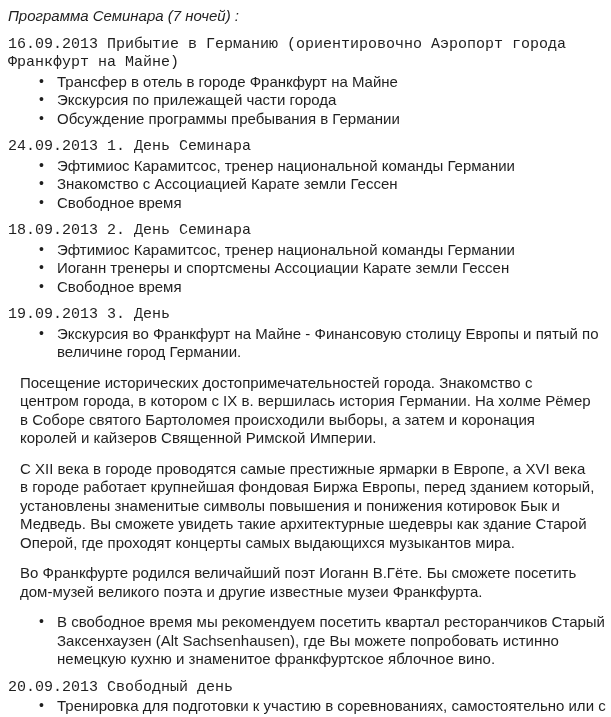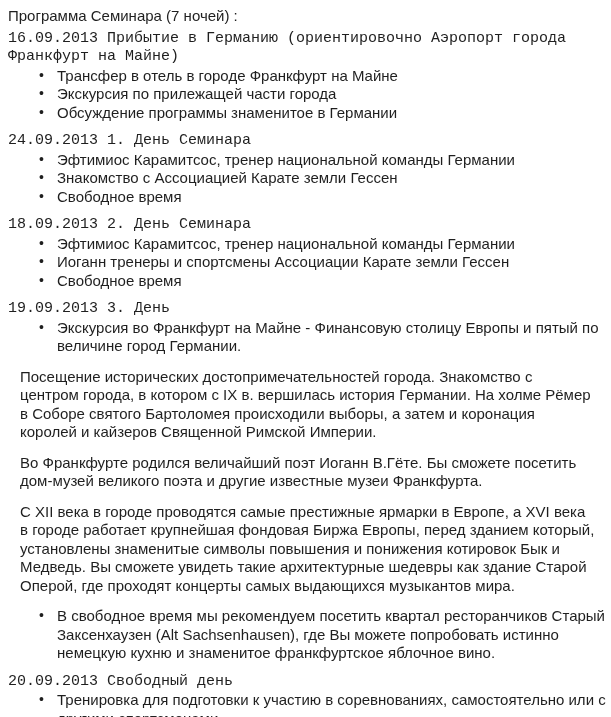--- a/index.html
+++ b/index.html
@@ -14,21 +14,22 @@
     color: #1f1f1f;
     font-family: "Liberation Sans", sans-serif;
     font-size: 15px;
     line-height: 18.5px;
   }
   .doc {
     padding: 7px 4px 0 8px;
     width: 599px;
   }
   .doc-title {
-    margin: 0 0 4px 0;
+    margin: 0 0 10px 0;
+    font-style: italic;
   }
   .section {
     margin: 0 0 10px 0;
   }
   .section:last-child {
     margin-bottom: 0;
   }
   .section-heading {
     margin: 0;
     font-family: Liberation Mono, monospace;
@@ -57,21 +58,21 @@
 <body>
 
 <div class="doc">
   <div class="doc-title">Программа Семинара (7 ночей) :</div>
   <div id="doc-sections">
       <div class="section">
         <div class="section-heading">16.09.2013 Прибытие в Германию (ориентировочно Аэропорт города Франкфурт на Майне)</div>
         <ul class="bullets">
           <li><span class="marker">•</span><span>Трансфер в отель в городе Франкфурт на Майне</span></li>
           <li><span class="marker">•</span><span>Экскурсия по прилежащей части города</span></li>
-          <li><span class="marker">•</span><span>Обсуждение программы знаменитое в Германии</span></li>
+          <li><span class="marker">•</span><span>Обсуждение программы пребывания в Германии</span></li>
         </ul>
       </div>
       <div class="section">
         <div class="section-heading">24.09.2013 1. День Семинара</div>
         <ul class="bullets">
           <li><span class="marker">•</span><span>Эфтимиос Карамитсос, тренер национальной команды Германии</span></li>
           <li><span class="marker">•</span><span>Знакомство с Ассоциацией Карате земли Гессен</span></li>
           <li><span class="marker">•</span><span>Свободное время</span></li>
         </ul>
       </div>
@@ -84,22 +85,22 @@
         </ul>
       </div>
       <div class="section">
         <div class="section-heading">19.09.2013 3. День</div>
         <ul class="bullets">
           <li><span class="marker">•</span><span>Экскурсия во Франкфурт на Майне - Финансовую столицу Европы и пятый по величине город Германии.</span></li>
         </ul>
       </div>
       <div class="section">
         <div class="para">Посещение исторических достопримечательностей города. Знакомство с центром города, в котором с IX в. вершилась история Германии. На холме Рёмер в Соборе святого Бартоломея происходили выборы, а затем и коронация королей и кайзеров Священной Римской Империи.</div>
+        <div class="para">С XII века в городе проводятся самые престижные ярмарки в Европе, а XVI века в городе работает крупнейшая фондовая Биржа Европы, перед зданием который, установлены знаменитые символы повышения и понижения котировок Бык и Медведь. Вы сможете увидеть такие архитектурные шедевры как здание Старой Оперой, где проходят концерты самых выдающихся музыкантов мира.</div>
         <div class="para">Во Франкфурте родился величайший поэт Иоганн В.Гёте. Бы сможете посетить дом-музей великого поэта и другие известные музеи Франкфурта.</div>
-        <div class="para">С XII века в городе проводятся самые престижные ярмарки в Европе, а XVI века в городе работает крупнейшая фондовая Биржа Европы, перед зданием который, установлены знаменитые символы повышения и понижения котировок Бык и Медведь. Вы сможете увидеть такие архитектурные шедевры как здание Старой Оперой, где проходят концерты самых выдающихся музыкантов мира.</div>
         <ul class="bullets">
           <li><span class="marker">•</span><span>В свободное время мы рекомендуем посетить квартал ресторанчиков Старый Заксенхаузен (Alt Sachsenhausen), где Вы можете попробовать истинно немецкую кухню и знаменитое франкфуртское яблочное вино.</span></li>
         </ul>
       </div>
       <div class="section">
         <div class="section-heading">20.09.2013 Свободный день</div>
         <ul class="bullets">
           <li><span class="marker">•</span><span>Тренировка для подготовки к участию в соревнованиях, самостоятельно или с другими спортсменами.</span></li>
           <li><span class="marker">•</span><span>Посещение музеев, прогулка по городу или другие активитеты по желанию</span></li>
         </ul>

